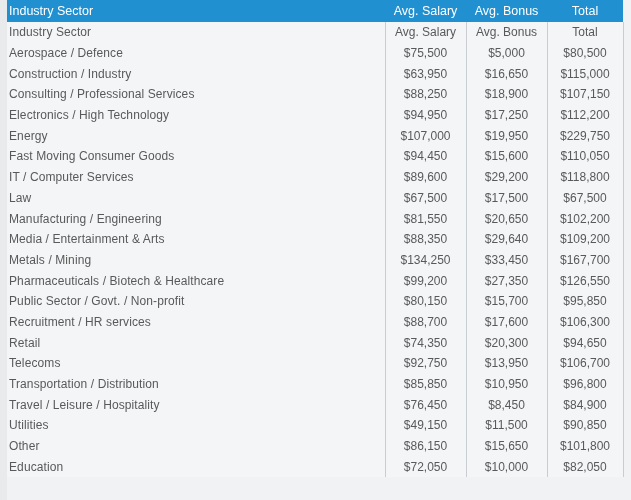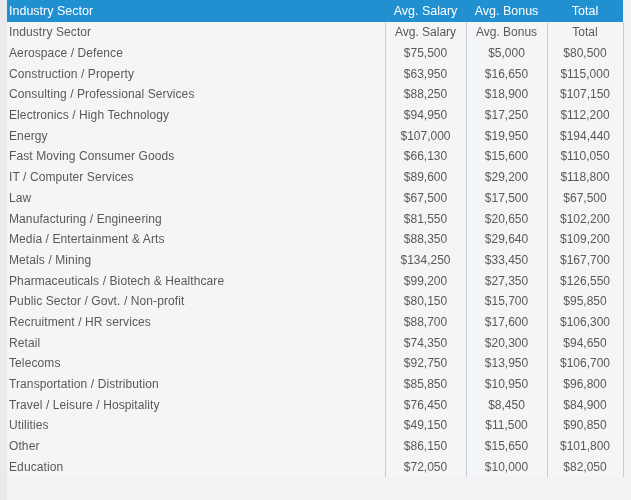--- a/index.html
+++ b/index.html
@@ -115,46 +115,46 @@
         <td class="cell-num">Avg. Bonus</td>
         <td class="cell-num cell-total">Total</td>
       </tr>
     <tr>
           <td class="cell-sector">Aerospace / Defence</td>
           <td class="cell-num">$75,500</td>
           <td class="cell-num">$5,000</td>
           <td class="cell-num cell-total">$80,500</td>
         </tr>
         <tr>
-          <td class="cell-sector">Construction / Property</td>
+          <td class="cell-sector">Construction / Industry</td>
           <td class="cell-num">$63,950</td>
           <td class="cell-num">$16,650</td>
           <td class="cell-num cell-total">$115,000</td>
         </tr>
         <tr>
           <td class="cell-sector">Consulting / Professional Services</td>
           <td class="cell-num">$88,250</td>
           <td class="cell-num">$18,900</td>
           <td class="cell-num cell-total">$107,150</td>
         </tr>
         <tr>
           <td class="cell-sector">Electronics / High Technology</td>
           <td class="cell-num">$94,950</td>
           <td class="cell-num">$17,250</td>
           <td class="cell-num cell-total">$112,200</td>
         </tr>
         <tr>
           <td class="cell-sector">Energy</td>
           <td class="cell-num">$107,000</td>
           <td class="cell-num">$19,950</td>
-          <td class="cell-num cell-total">$194,440</td>
+          <td class="cell-num cell-total">$229,750</td>
         </tr>
         <tr>
           <td class="cell-sector">Fast Moving Consumer Goods</td>
-          <td class="cell-num">$66,130</td>
+          <td class="cell-num">$94,450</td>
           <td class="cell-num">$15,600</td>
           <td class="cell-num cell-total">$110,050</td>
         </tr>
         <tr>
           <td class="cell-sector">IT / Computer Services</td>
           <td class="cell-num">$89,600</td>
           <td class="cell-num">$29,200</td>
           <td class="cell-num cell-total">$118,800</td>
         </tr>
         <tr>

